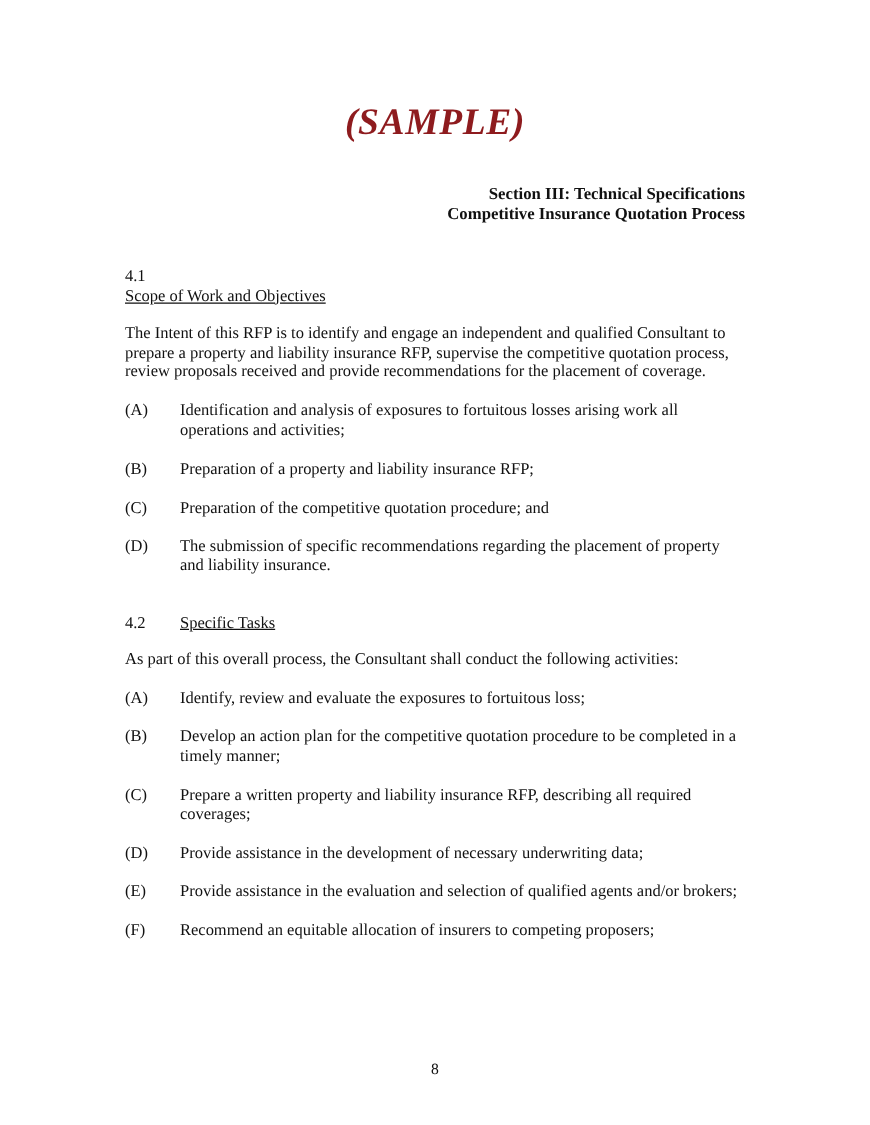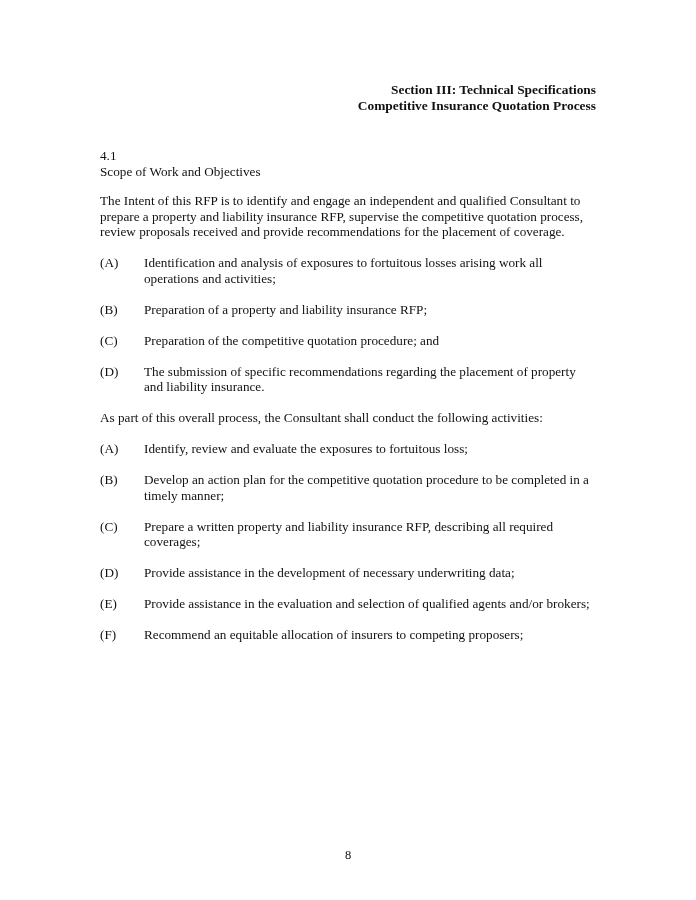--- a/index.html
+++ b/index.html
@@ -42,20 +42,21 @@
   }
   .section-heading.first {
     margin-top: 0;
     flex-direction: column;
   }
   .sec-num {
     width: 44px;
     flex: none;
   }
   .sec-title {
+    text-decoration: underline;
   }
   .para {
     margin: 0 0 15.5px 0;
   }
   .list-item {
     display: flex;
     margin: 0 0 15.5px 0;
   }
   .li-label {
     width: 44px;
@@ -71,20 +72,21 @@
     width: 100%;
     text-align: center;
     font-size: 12.5px;
   }
 </style>
 </head>
 <body>
 
 <div class="page">
 
+  <div class="sample-banner" style="color: rgb(142, 27, 30);">(SAMPLE)</div>
 
   <div class="doc-title">
     <div>Section III: Technical Specifications</div>
     <div>Competitive Insurance Quotation Process</div>
   </div>
 
   <div class="section-heading first">
     <span class="sec-num">4.1</span>
     <span class="sec-title">Scope of Work and Objectives</span>
   </div>
@@ -102,20 +104,24 @@
   </div>
   <div class="list-item">
     <span class="li-label">(C)</span>
     <span class="li-text">Preparation of the competitive quotation procedure; and</span>
   </div>
   <div class="list-item">
     <span class="li-label">(D)</span>
     <span class="li-text">The submission of specific recommendations regarding the placement of property and liability insurance.</span>
   </div>
 
+  <div class="section-heading">
+    <span class="sec-num">4.2</span>
+    <span class="sec-title">Specific Tasks</span>
+  </div>
 
   <p class="para">As part of this overall process, the Consultant shall conduct the following activities:</p>
 
   <div class="list-item">
     <span class="li-label">(A)</span>
     <span class="li-text">Identify, review and evaluate the exposures to fortuitous loss;</span>
   </div>
   <div class="list-item">
     <span class="li-label">(B)</span>
     <span class="li-text">Develop an action plan for the competitive quotation procedure to be completed in a timely manner;</span>

